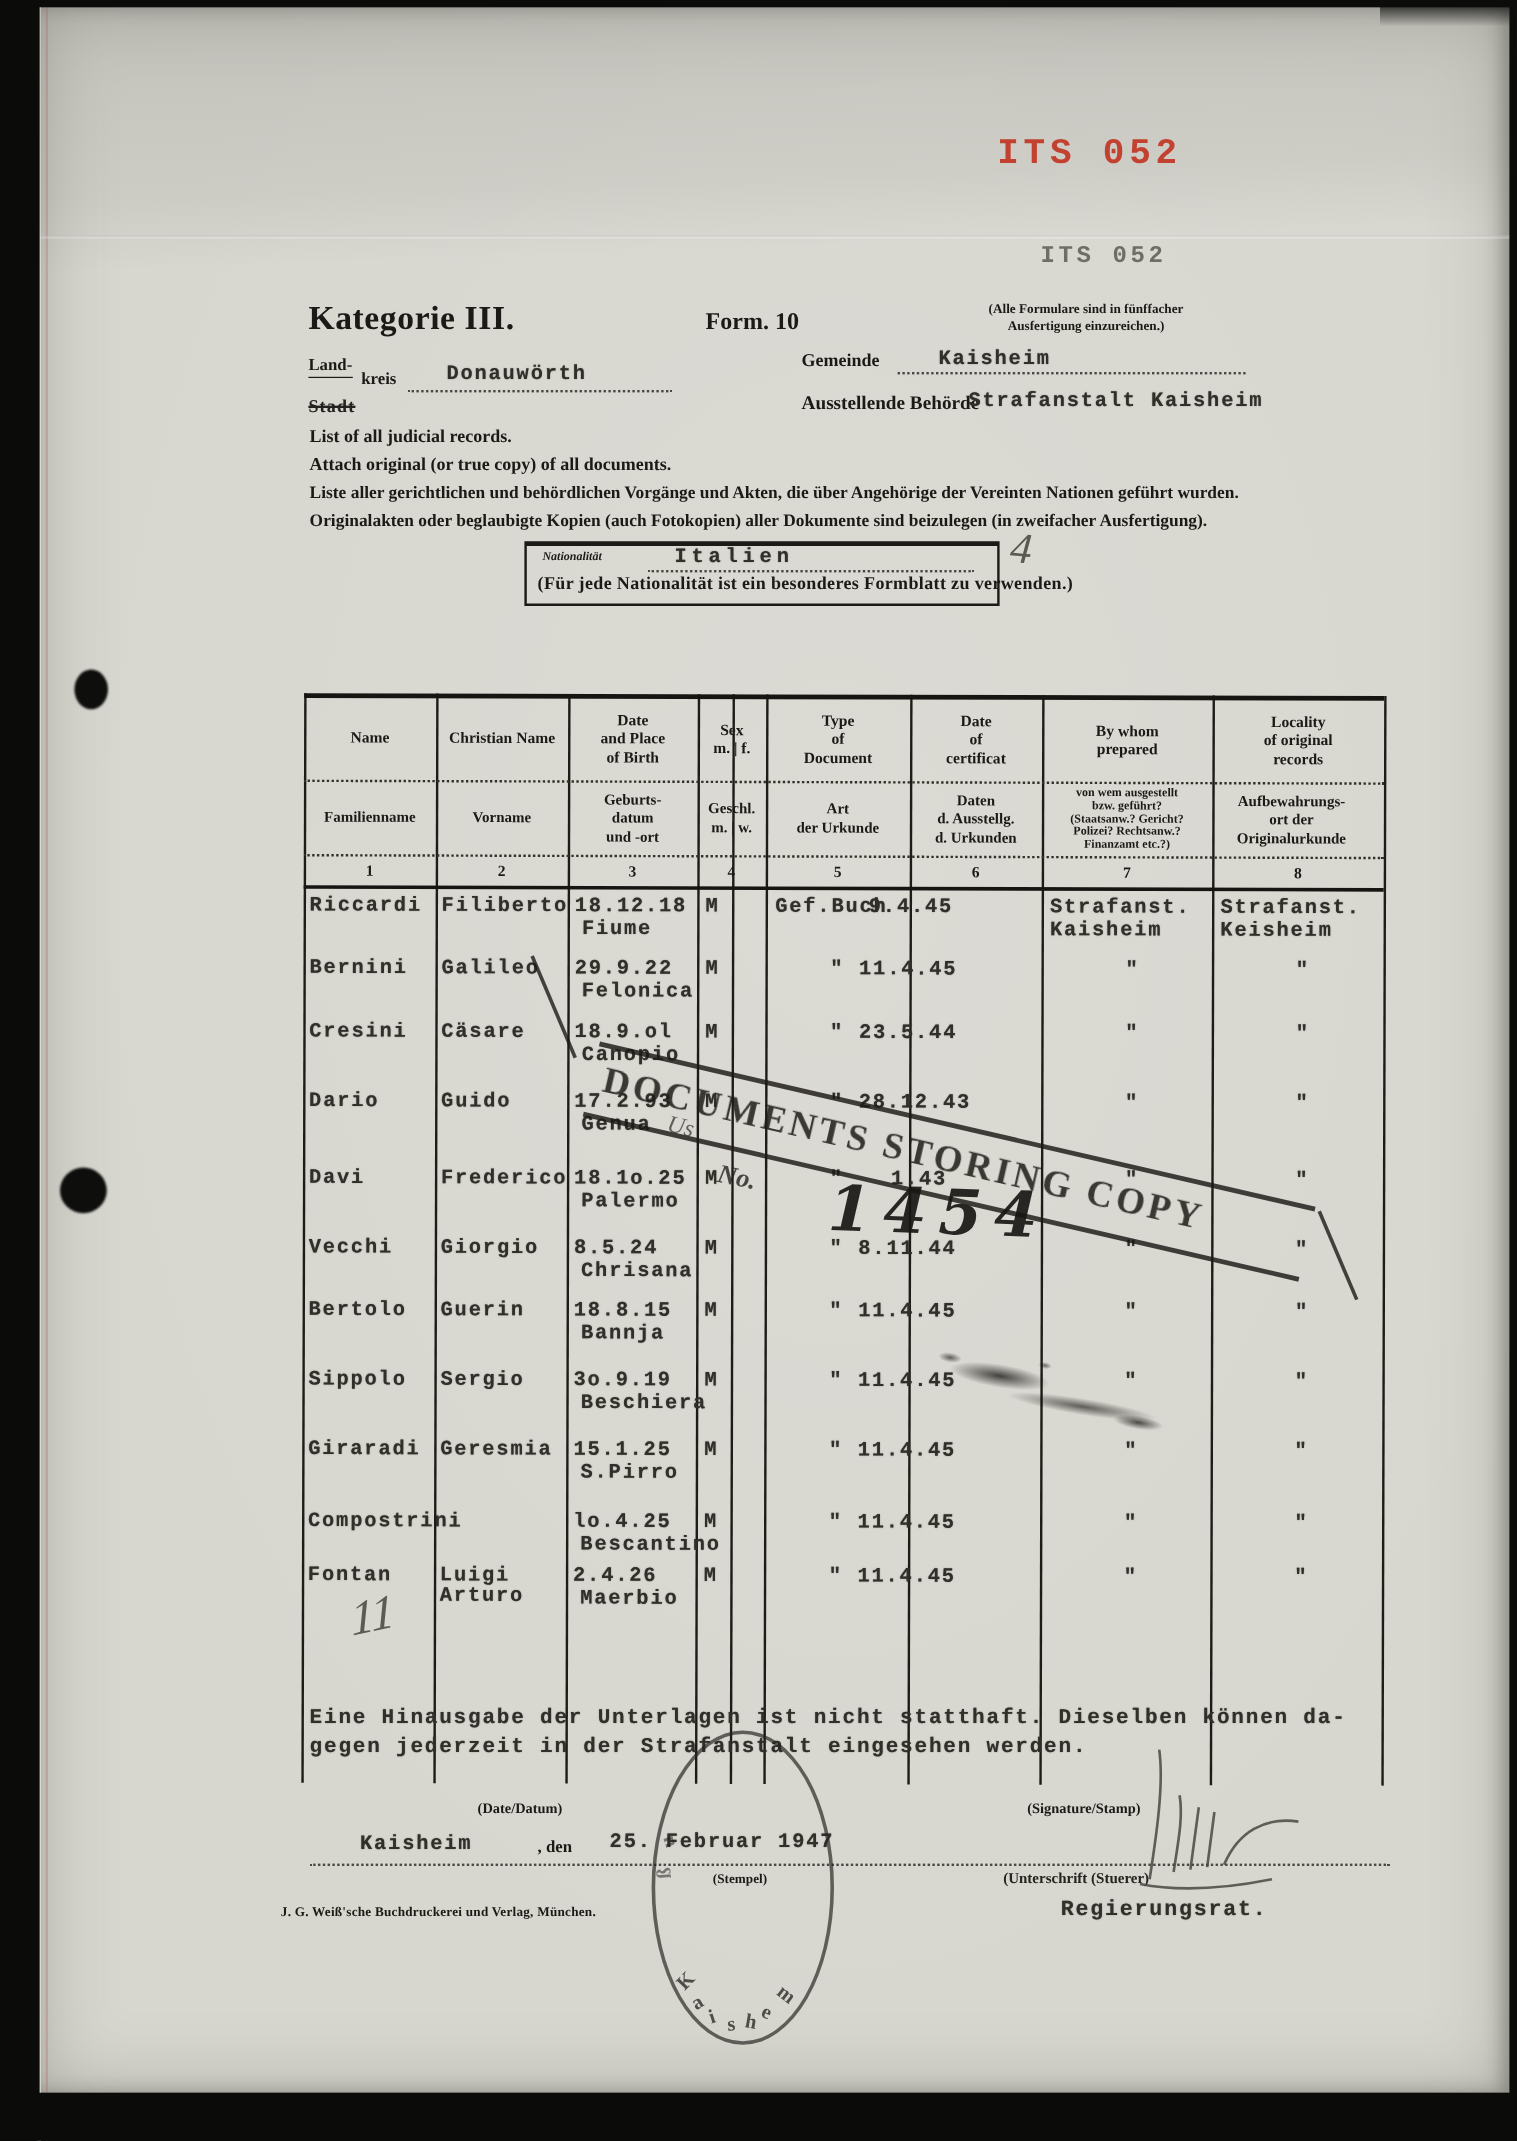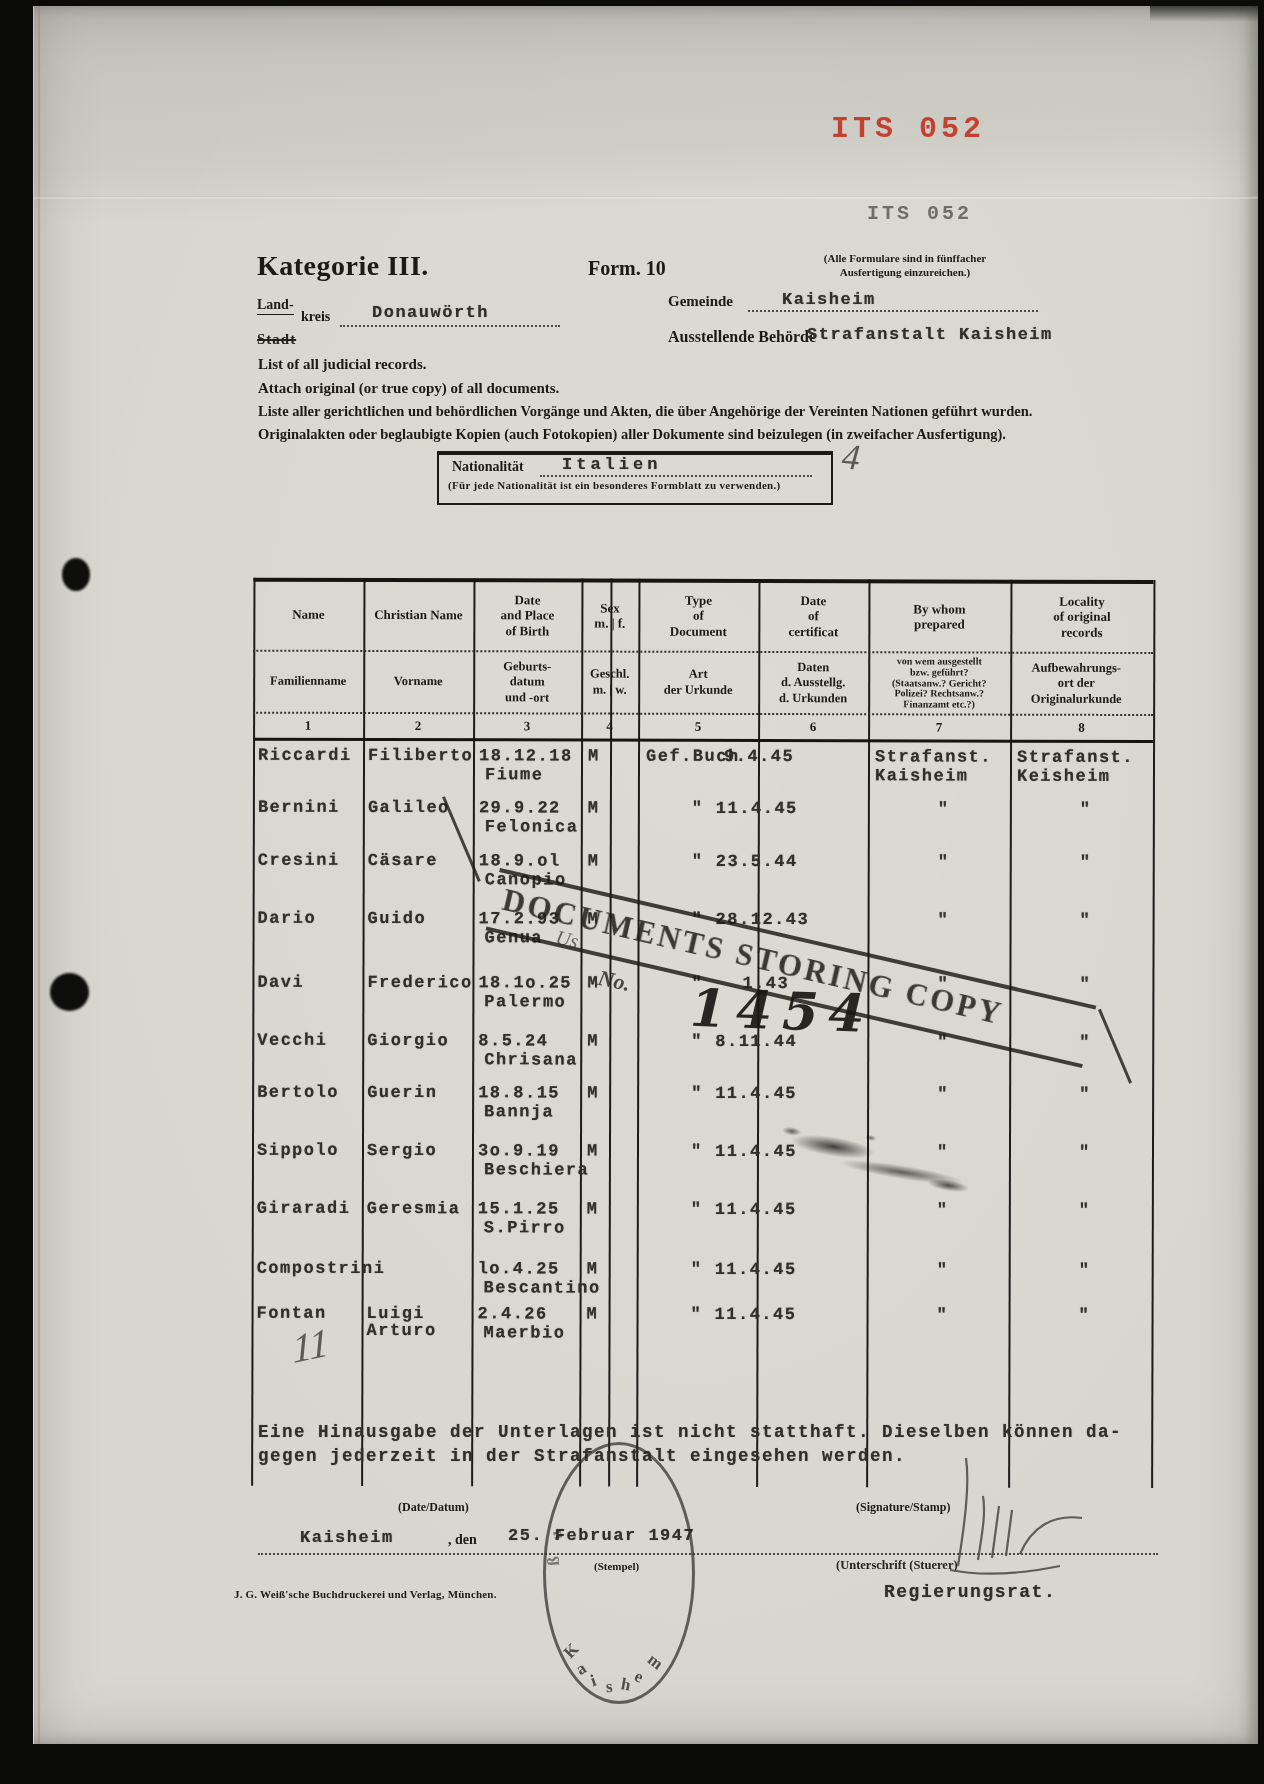--- a/index.html
+++ b/index.html
@@ -69,24 +69,24 @@
 
   <div class="abs ps pre" style="left:668px;top:328px;font-size:16px;">Ausstellende Behörde</div>
   <div class="abs tw pre" style="left:807px;top:325px;">Strafanstalt Kaisheim</div>
 
   <div class="abs ps pre" style="left:258px;top:356px;font-size:15px;">List of all judicial records.</div>
   <div class="abs ps pre" style="left:258px;top:380px;font-size:15px;">Attach  original (or true copy) of all documents.</div>
   <div class="abs ps pre" style="left:258px;top:403px;font-size:14.5px;">Liste aller gerichtlichen und behördlichen Vorgänge und Akten, die über Angehörige der Vereinten Nationen geführt wurden.</div>
   <div class="abs ps pre" style="left:258px;top:426px;font-size:14.5px;">Originalakten oder beglaubigte Kopien (auch Fotokopien) aller Dokumente sind beizulegen (in zweifacher Ausfertigung).</div>
 
   <div class="abs" style="left:437px;top:451px;width:392px;height:48px;border:2px solid #1b1a16;border-top-width:4px;"></div>
-  <div class="abs ps pre" style="left:452px;top:459px;font-size:14px;">Nationalität</div>
+  <div class="abs ps pre" style="left:452px;top:459px;font-size:10px;font-style:italic;">Nationalität</div>
   <div class="abs dots" style="left:540px;top:474px;width:272px;"></div>
   <div class="abs tw pre" style="left:562px;top:455px;letter-spacing:4px;">Italien</div>
-  <div class="abs ps pre" style="left:448px;top:479px;font-size:11px;letter-spacing:.3px;">(Für jede Nationalität ist ein besonderes Formblatt zu verwenden.)</div>
+  <div class="abs ps pre" style="left:448px;top:479px;font-size:15px;letter-spacing:.3px;">(Für jede Nationalität ist ein besonderes Formblatt zu verwenden.)</div>
   <div class="abs pre" style="left:842px;top:436px;font-size:36px;font-style:italic;color:#5c5a50;transform:rotate(5deg);font-family:'Liberation Serif',serif;">4</div>
 
   <div id="tablelayer" class="abs" style="left:0;top:0;transform:rotate(.15deg);">
       <div class="vline" style="left: 255px; top: 577px; height: 908px;"></div>
       <div class="vline" style="left: 365px; top: 577px; height: 908px;"></div>
       <div class="vline" style="left: 475px; top: 577px; height: 908px;"></div>
       <div class="vline" style="left: 583px; top: 577px; height: 908px;"></div>
       <div class="vline" style="left: 640px; top: 577px; height: 908px;"></div>
       <div class="vline" style="left: 760px; top: 577px; height: 908px;"></div>
       <div class="vline" style="left: 870px; top: 577px; height: 908px;"></div>

